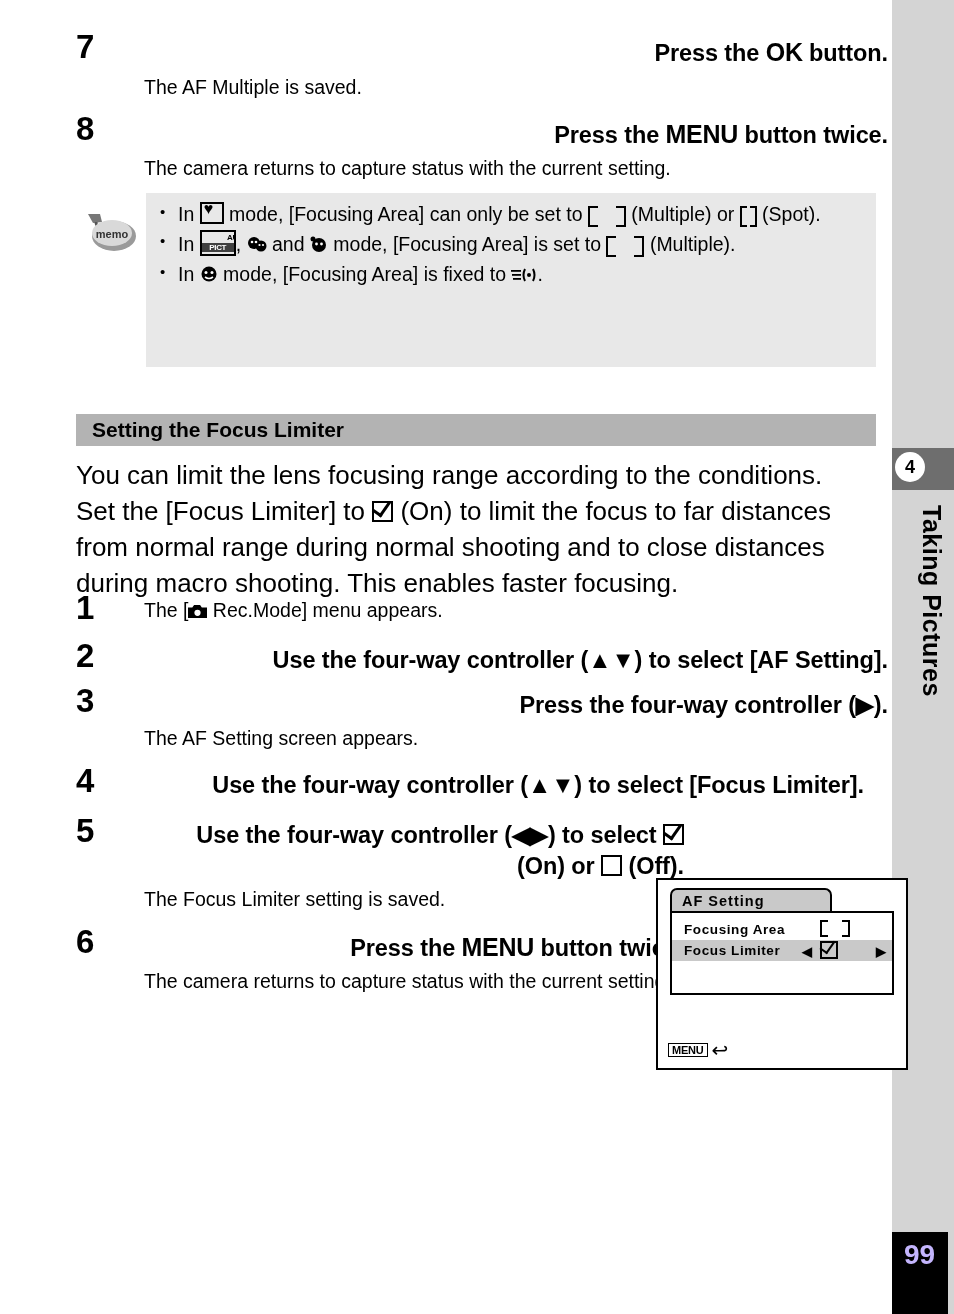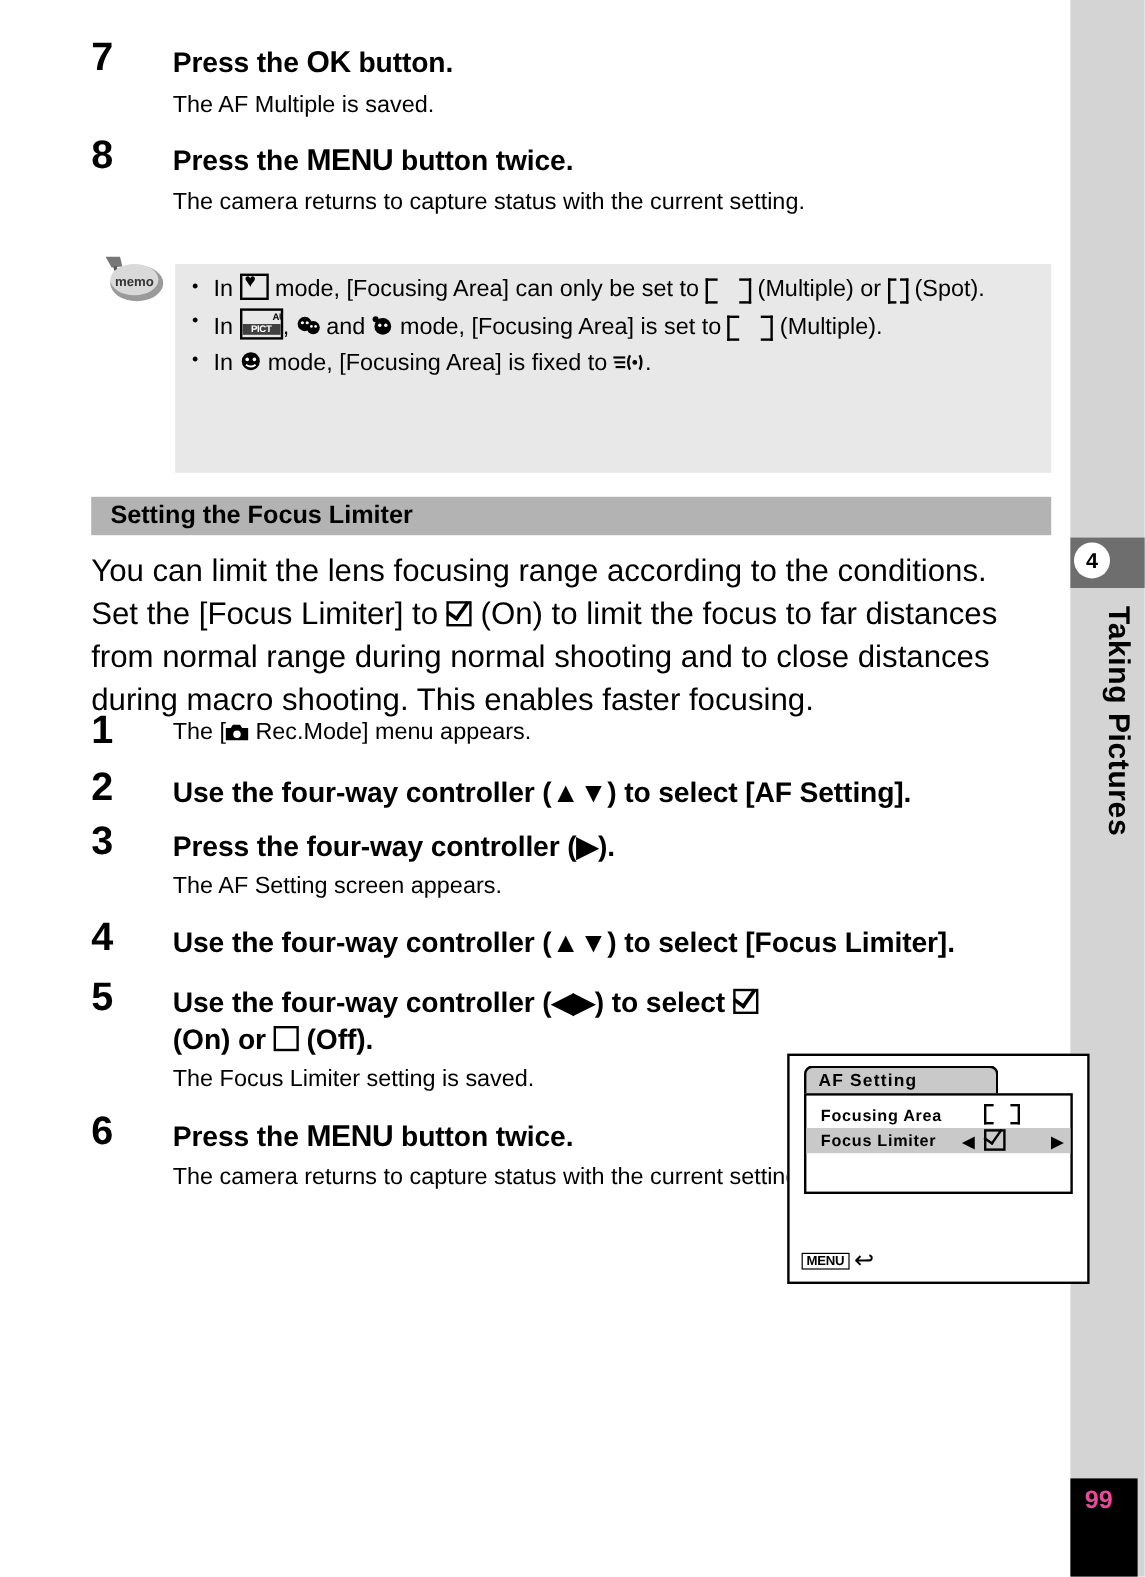--- a/index.html
+++ b/index.html
@@ -60,22 +60,22 @@
     letter-spacing: 0.5px;
     color: #000000;
   }
   #page-num-box {
     position: absolute;
     left: 892px;
     top: 1232px;
     width: 56px;
     height: 82px;
     background: #000000;
-    color: #ec4899;
-    font-size: 21px;
+    color: #c4b5fd;
+    font-size: 28px;
     font-weight: bold;
   }
   #page-num-box span {
     position: absolute;
     left: 12px;
     top: 7px;
   }
 
   
   .step {
@@ -91,35 +91,36 @@
     text-align: left;
     font-size: 33px;
     font-weight: bold;
     line-height: 1;
   }
   .step-title {
     font-size: 23.5px;
     font-weight: bold;
     line-height: 1.30;
     letter-spacing: -0.1px;
+    text-align: right;
   }
   .step-desc {
     font-size: 19.5px;
     font-weight: normal;
     line-height: 1.35;
     margin-top: 5px;
   }
 
   .big-kw { font-size: 25px; font-weight: bold; letter-spacing: -0.3px; }
 
   
   #memo-box {
     position: absolute;
     left: 146px;
-    top: 220px;
+    top: 193px;
     width: 730px;
     height: 174px;
     background: #e8e8e8;
   }
   #memo-icon {
     position: absolute;
     left: 80px;
     top: 210px;
     width: 62px;
     height: 48px;

